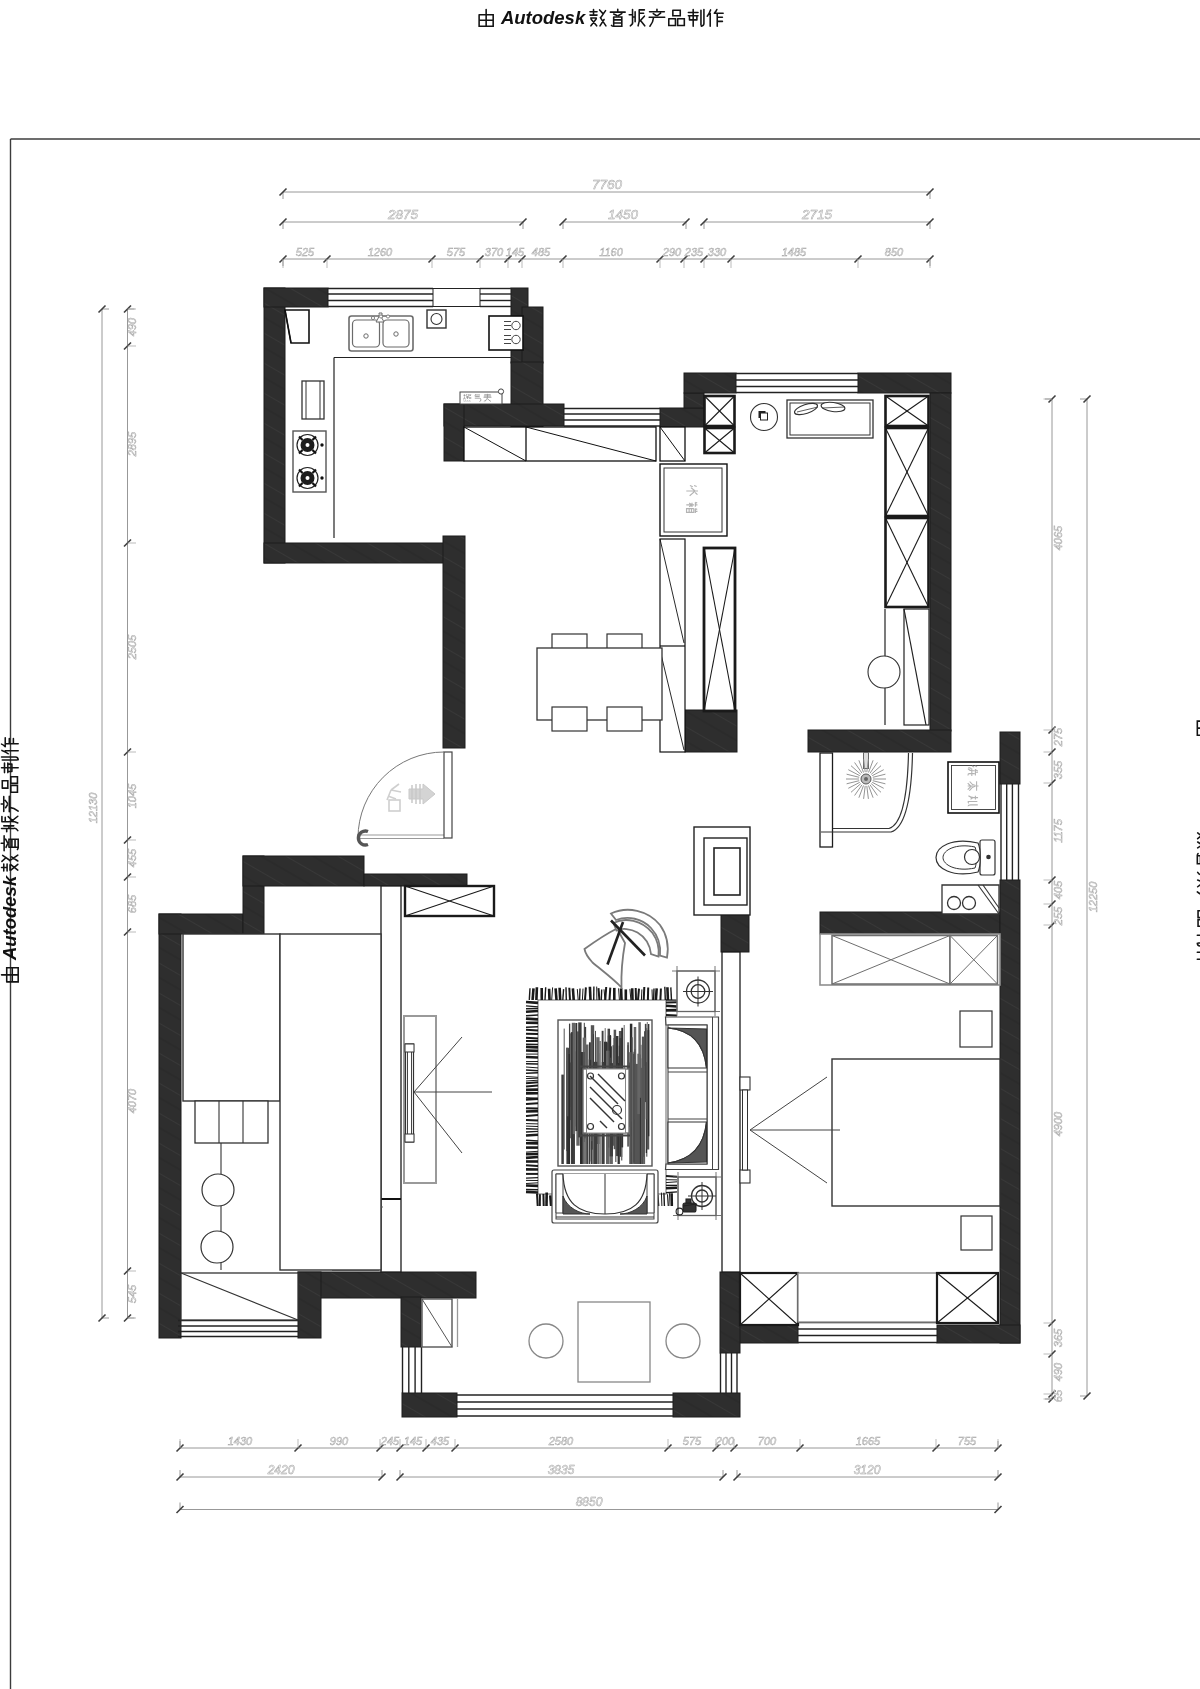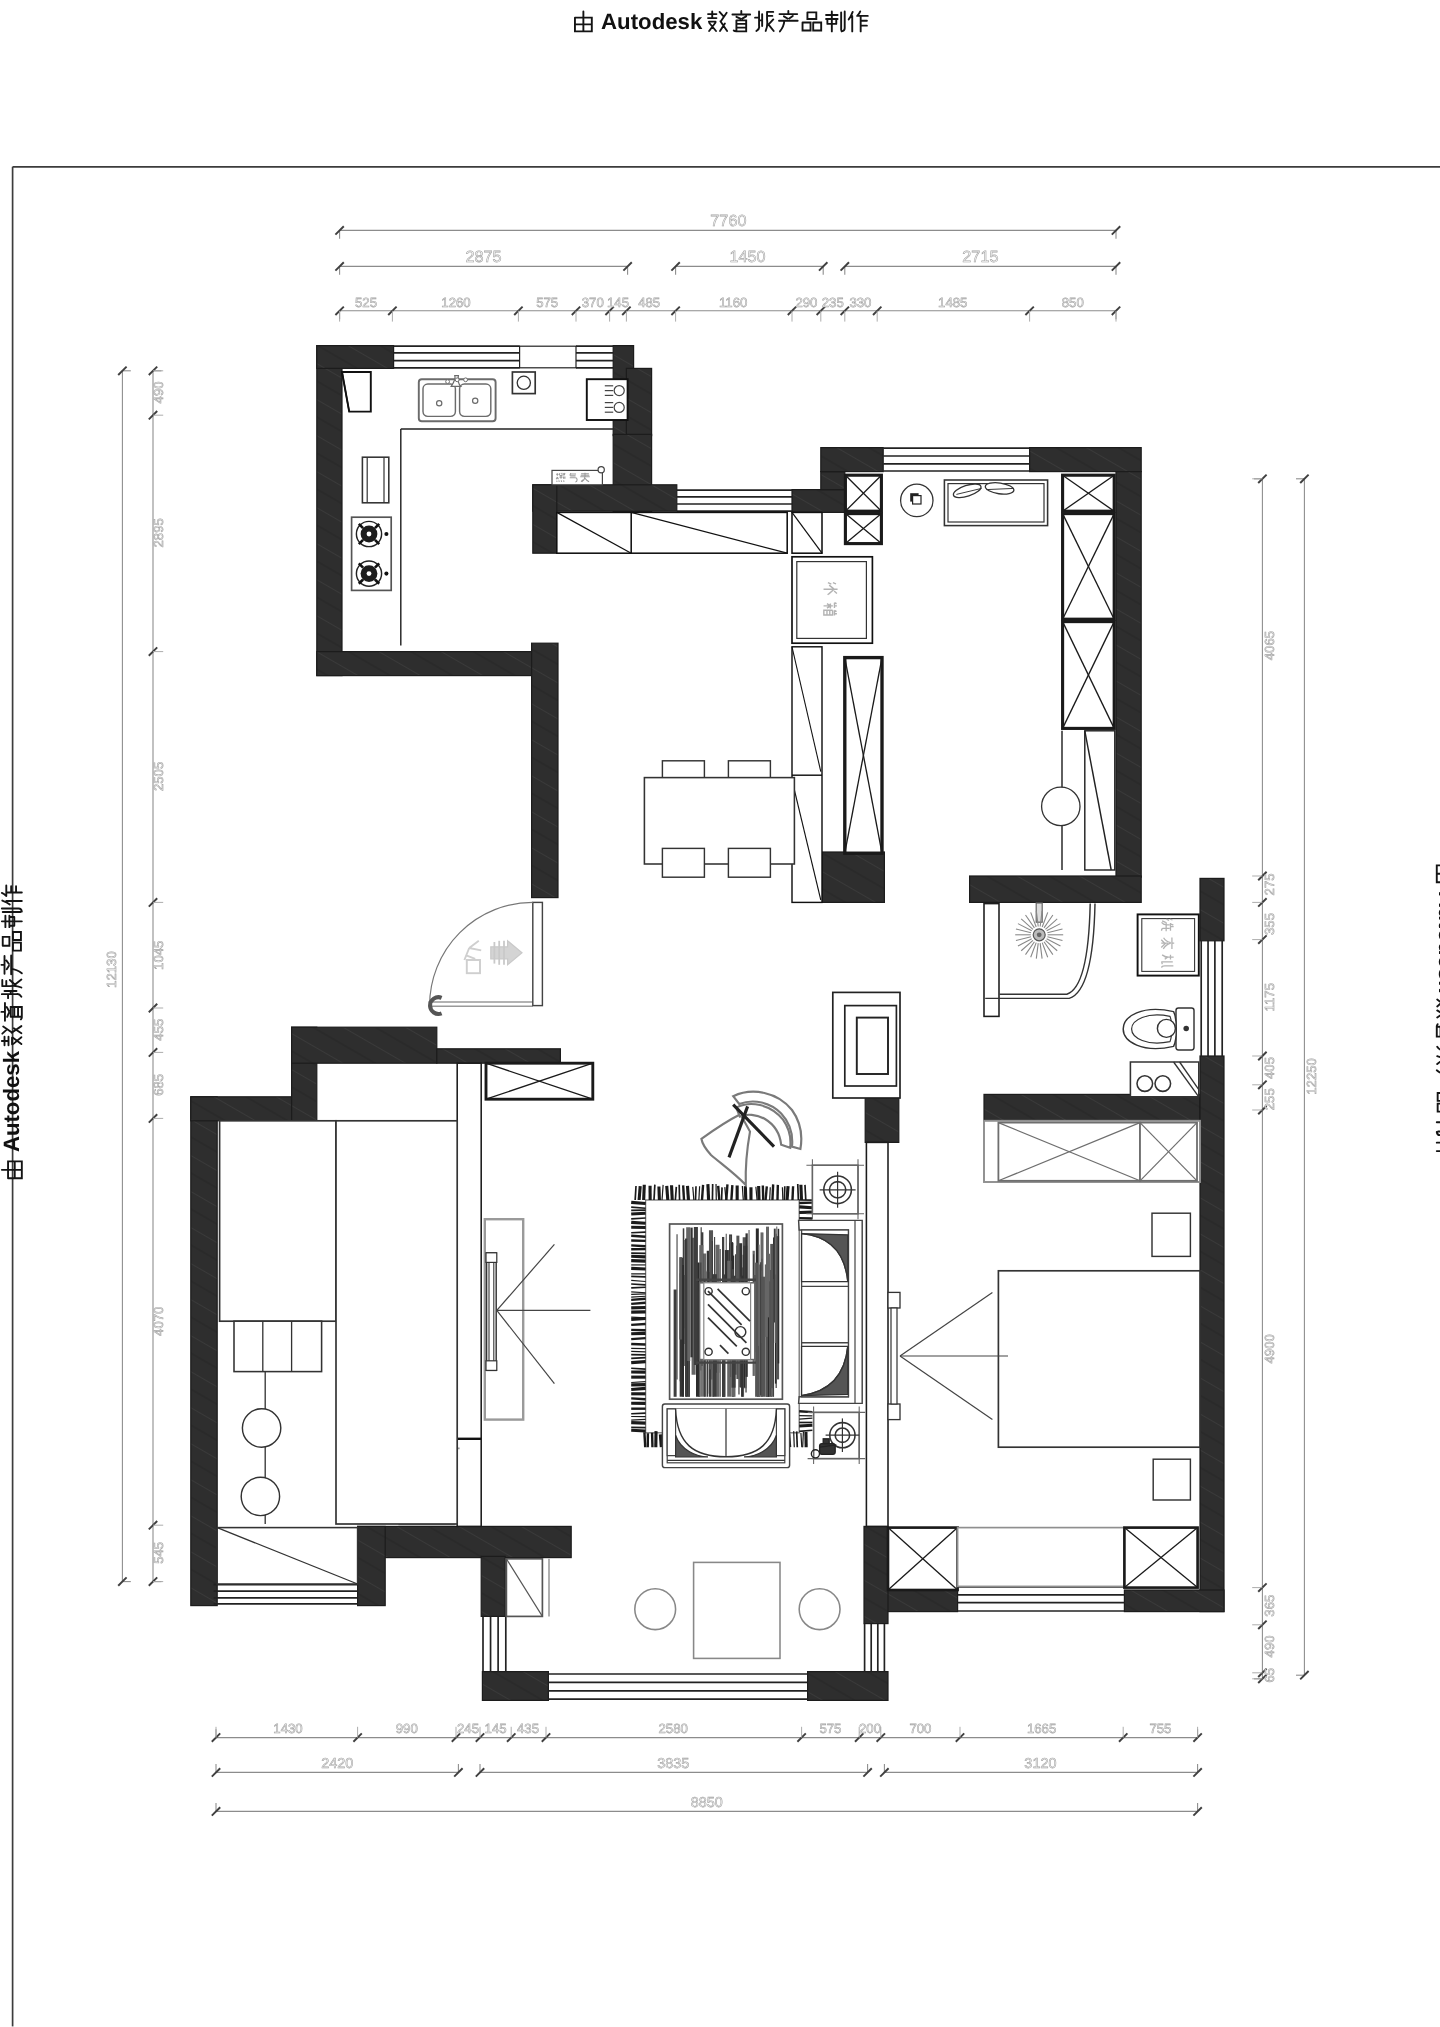--- a/index.html
+++ b/index.html
@@ -1,17 +1,17 @@
 <!DOCTYPE html>
 <html><head>
 <meta charset="utf-8">
 <style>
 html,body{margin:0;padding:0;background:#fff;}
 .page{position:relative;width:1200px;height:1689px;overflow:hidden;background:#fff;
-font-family:"Liberation Sans", sans-serif;}
+font-family:"Liberation Sans", sans-serif;font-style:italic;}
 svg{position:absolute;top:0;left:0;}
 </style>
 </head>
 <body>
 <div class="page">
 <svg width="1200" height="1689" viewBox="0 0 1200 1689">
 <defs>
 <pattern id="wallhatch" width="26" height="26" patternUnits="userSpaceOnUse" patternTransform="rotate(30)">
 <rect width="26" height="26" fill="#2e2e2e"></rect>
 <line x1="0" y1="0" x2="26" y2="0" stroke="#3b3b3b" stroke-width="1.5"></line>

